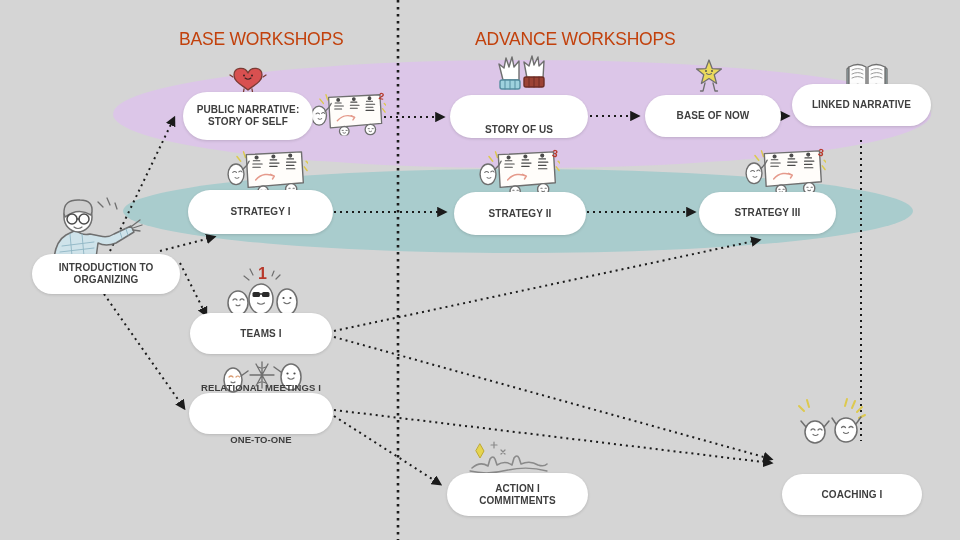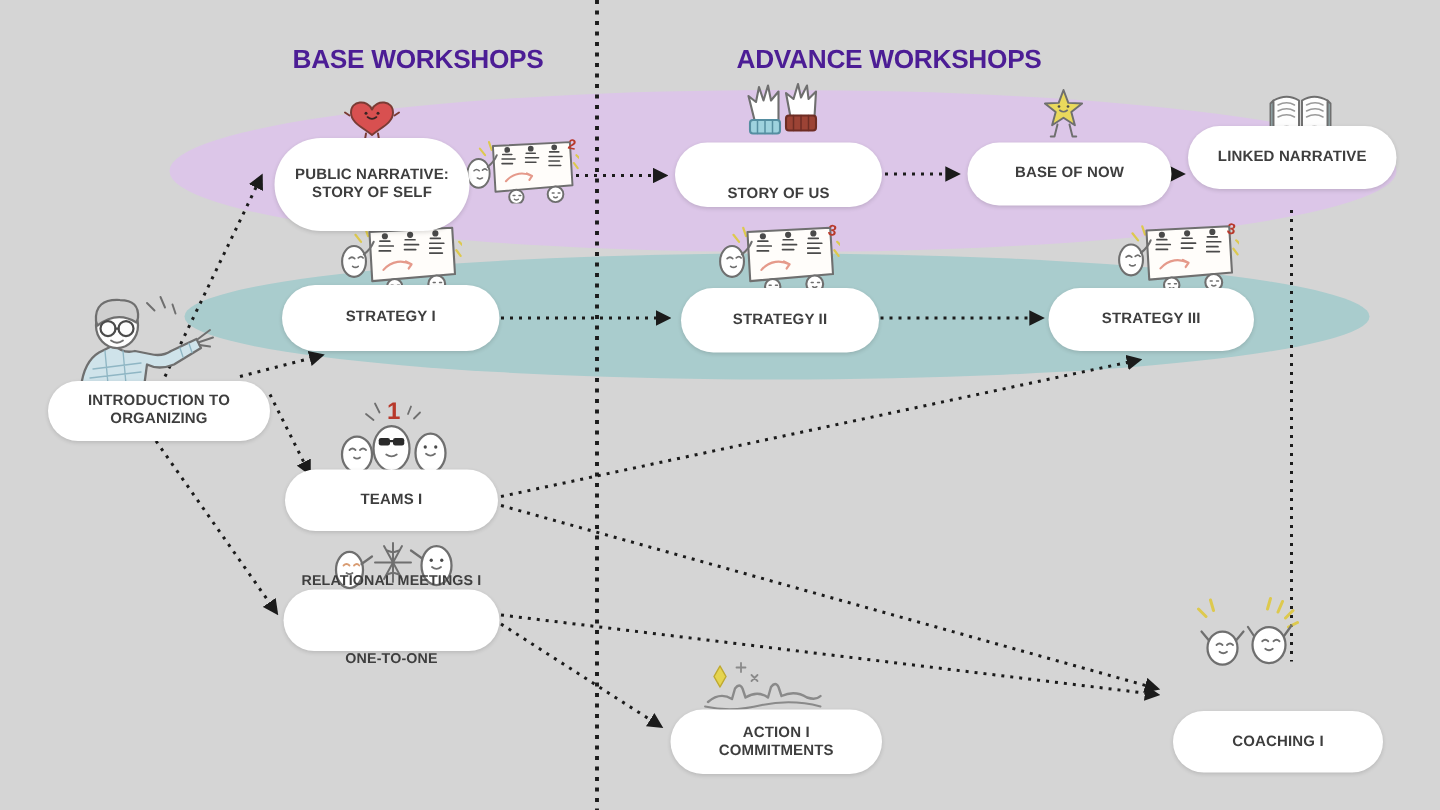--- a/index.html
+++ b/index.html
@@ -3,22 +3,22 @@
 <meta charset="utf-8">
 <style>
   html,body{margin:0;padding:0;background:#9e9e9e;}
   #stage{
     position:relative;width:960px;height:540px;overflow:hidden;
     background:#d5d5d5;
     font-family:"Liberation Sans","DejaVu Sans",sans-serif;
   }
   .band{position:absolute;border-radius:50%;}
   .hdr{
-    position:absolute;font-size:17.5px;font-weight:bold;letter-spacing:-0.2px;
-    color:#4c1d95;white-space:nowrap;margin-left:16px;
+    position:absolute;font-size:17.5px;font-weight:normal;letter-spacing:-0.2px;
+    color:#c2410c;white-space:nowrap;
   }
   .pill{
     position:absolute;background:#ffffff;border-radius:999px;
     display:flex;flex-direction:column;align-items:center;justify-content:center;
     text-align:center;color:#3e3e3e;font-weight:bold;font-size:10px;line-height:1.18;
     letter-spacing:0.1px;box-shadow:0 1px 3px rgba(0,0,0,0.14);z-index:4;
     padding:2px 4px;box-sizing:border-box;white-space:nowrap;
   }
   .pill .l:empty{display:none;}
   .doodle{position:absolute;z-index:3;overflow:visible;}
@@ -223,21 +223,21 @@
       <path d="M45 28 L41 22 M65 28 L70 21"></path>
       <path d="M50.5 31.5 q2 -2 4 0 M58 31.5 q2 -2 4 0 M52.5 36.5 q2.5 2 5 0" stroke-width="1.2"></path>
     </g>
   </svg>
 
   <div class="pill" style="left:32px;top:254px;width:148px;height:40px;">
     <span class="l">INTRODUCTION TO</span>
     <span class="l">ORGANIZING</span>
   </div>
 
-  <div class="pill" style="left:183px;top:92px;width:130px;height:62px;">
+  <div class="pill" style="left:183px;top:92px;width:130px;height:48px;">
     <span class="l">PUBLIC NARRATIVE:</span>
     <span class="l">STORY OF SELF</span>
   </div>
 
   <div class="pill" style="left:450px;top:95px;width:138px;height:43px;justify-content:flex-end;">
     <span class="l">STORY OF US</span>
 
   </div>
 
   <div class="pill" style="left:645px;top:95px;width:136px;height:42px;">

